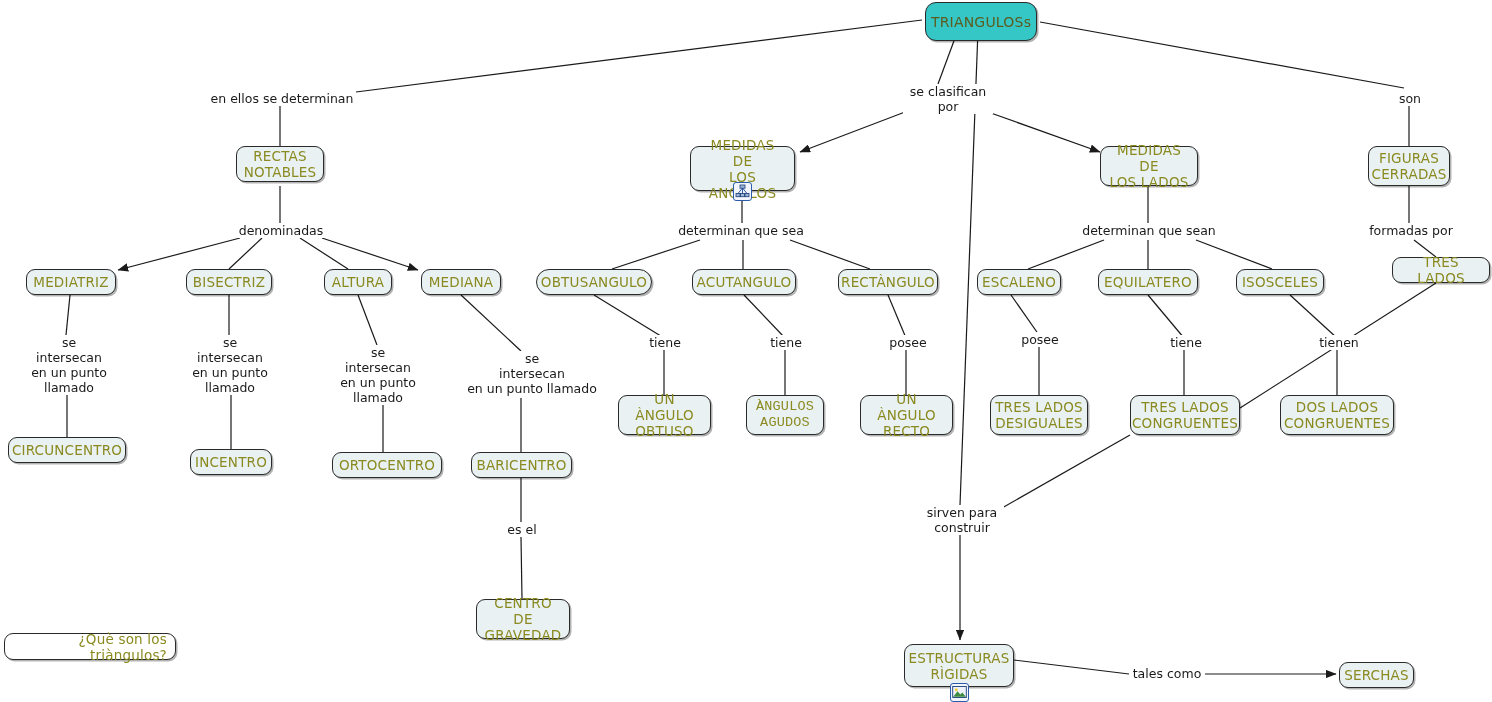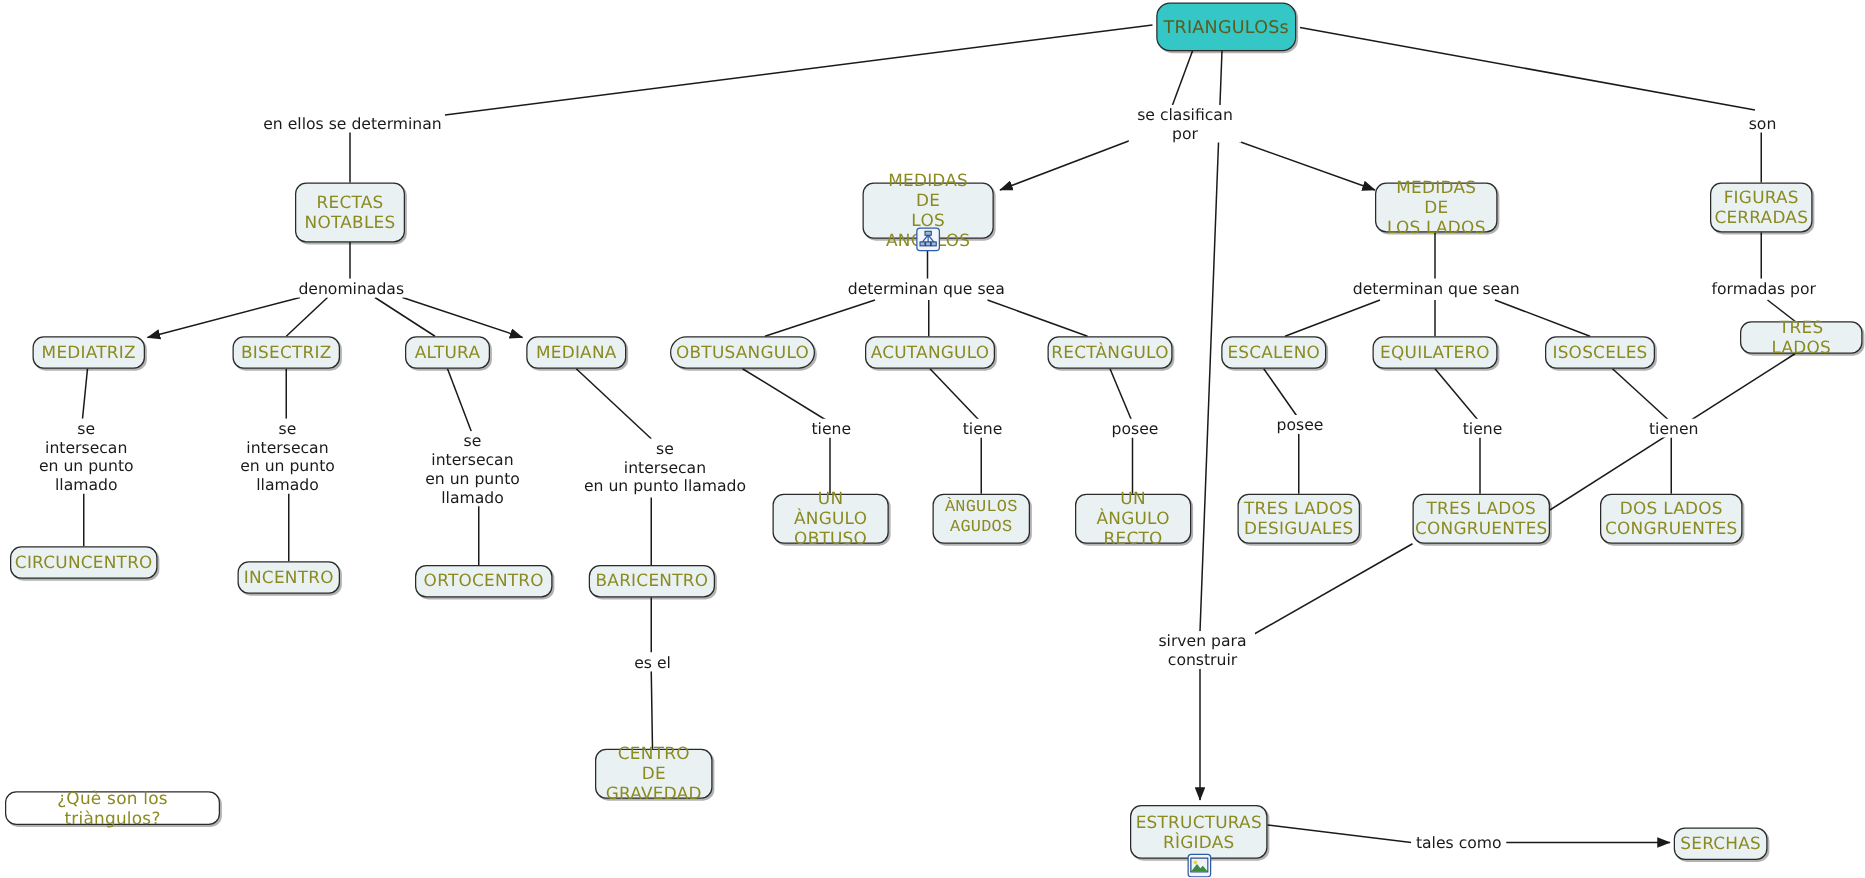--- a/index.html
+++ b/index.html
@@ -142,21 +142,21 @@
         <polyline points="960,535 960,640" fill="none" stroke="#1a1a1a" stroke-width="1.2" marker-end="url(#arrowhead)"></polyline>
         <polyline points="1130,435 1002,508" fill="none" stroke="#1a1a1a" stroke-width="1.2"></polyline>
         <polyline points="1436,283 1240,408" fill="none" stroke="#1a1a1a" stroke-width="1.2"></polyline>
         <polyline points="1014,660 1129,674" fill="none" stroke="#1a1a1a" stroke-width="1.2"></polyline>
         <polyline points="1203,674 1336,674" fill="none" stroke="#1a1a1a" stroke-width="1.2" marker-end="url(#arrowhead)"></polyline>
       </g>
   </svg>
 
   <div id="nodes-group">
       <div class="node root" style="left: 925px; top: 2px; width: 112px; height: 39px; background: rgb(53, 198, 198);"><span>TRIANGULOSs</span></div>
-      <div class="node" style="left: 236px; top: 146px; width: 88px; height: 48px;"><span>RECTAS
+      <div class="node" style="left: 236px; top: 146px; width: 88px; height: 36px;"><span>RECTAS
 NOTABLES</span></div>
       <div class="node" style="left: 690px; top: 146px; width: 105px; height: 45px;"><span>MEDIDAS DE
 LOS ANGULOS</span></div>
       <div class="node" style="left: 1100px; top: 146px; width: 98px; height: 40px;"><span>MEDIDAS DE
 LOS LADOS</span></div>
       <div class="node" style="left: 1368px; top: 146px; width: 82px; height: 40px;"><span>FIGURAS
 CERRADAS</span></div>
       <div class="node" style="left: 26px; top: 269px; width: 90px; height: 26px;"><span>MEDIATRIZ</span></div>
       <div class="node" style="left: 186px; top: 269px; width: 86px; height: 26px;"><span>BISECTRIZ</span></div>
       <div class="node" style="left: 324px; top: 269px; width: 68px; height: 26px;"><span>ALTURA</span></div>
@@ -182,21 +182,21 @@
 DESIGUALES</span></div>
       <div class="node" style="left: 1130px; top: 395px; width: 110px; height: 40px;"><span>TRES LADOS
 CONGRUENTES</span></div>
       <div class="node" style="left: 1280px; top: 395px; width: 114px; height: 40px;"><span>DOS LADOS
 CONGRUENTES</span></div>
       <div class="node" style="left: 476px; top: 599px; width: 94px; height: 40px;"><span>CENTRO DE
 GRAVEDAD</span></div>
       <div class="node" style="left: 904px; top: 644px; width: 110px; height: 43px;"><span>ESTRUCTURAS
 RÌGIDAS</span></div>
       <div class="node" style="left: 1339px; top: 662px; width: 75px; height: 26px;"><span>SERCHAS</span></div>
-      <div class="node question" style="left: 4px; top: 633px; width: 172px; height: 27px;"><span>¿Què son los triàngulos?</span></div>
+      <div class="node question" style="left: 4px; top: 633px; width: 172px; height: 27px; text-align: right;"><span>¿Què son los triàngulos?</span></div>
     </div>
   <div id="labels-group">
       <div class="link-label" style="left: 208px; top: 91px; width: 146px;">en ellos se determinan</div>
       <div class="link-label" style="left: 903px; top: 84px; width: 88px;">se clasifican
 por</div>
       <div class="link-label" style="left: 1394px; top: 91px; width: 30px;">son</div>
       <div class="link-label" style="left: 236px; top: 223px; width: 88px;">denominadas</div>
       <div class="link-label" style="left: 676px; top: 223px; width: 128px;">determinan que sea</div>
       <div class="link-label" style="left: 1080px; top: 223px; width: 136px;">determinan que sean</div>
       <div class="link-label" style="left: 1366px; top: 223px; width: 88px;">formadas por</div>

